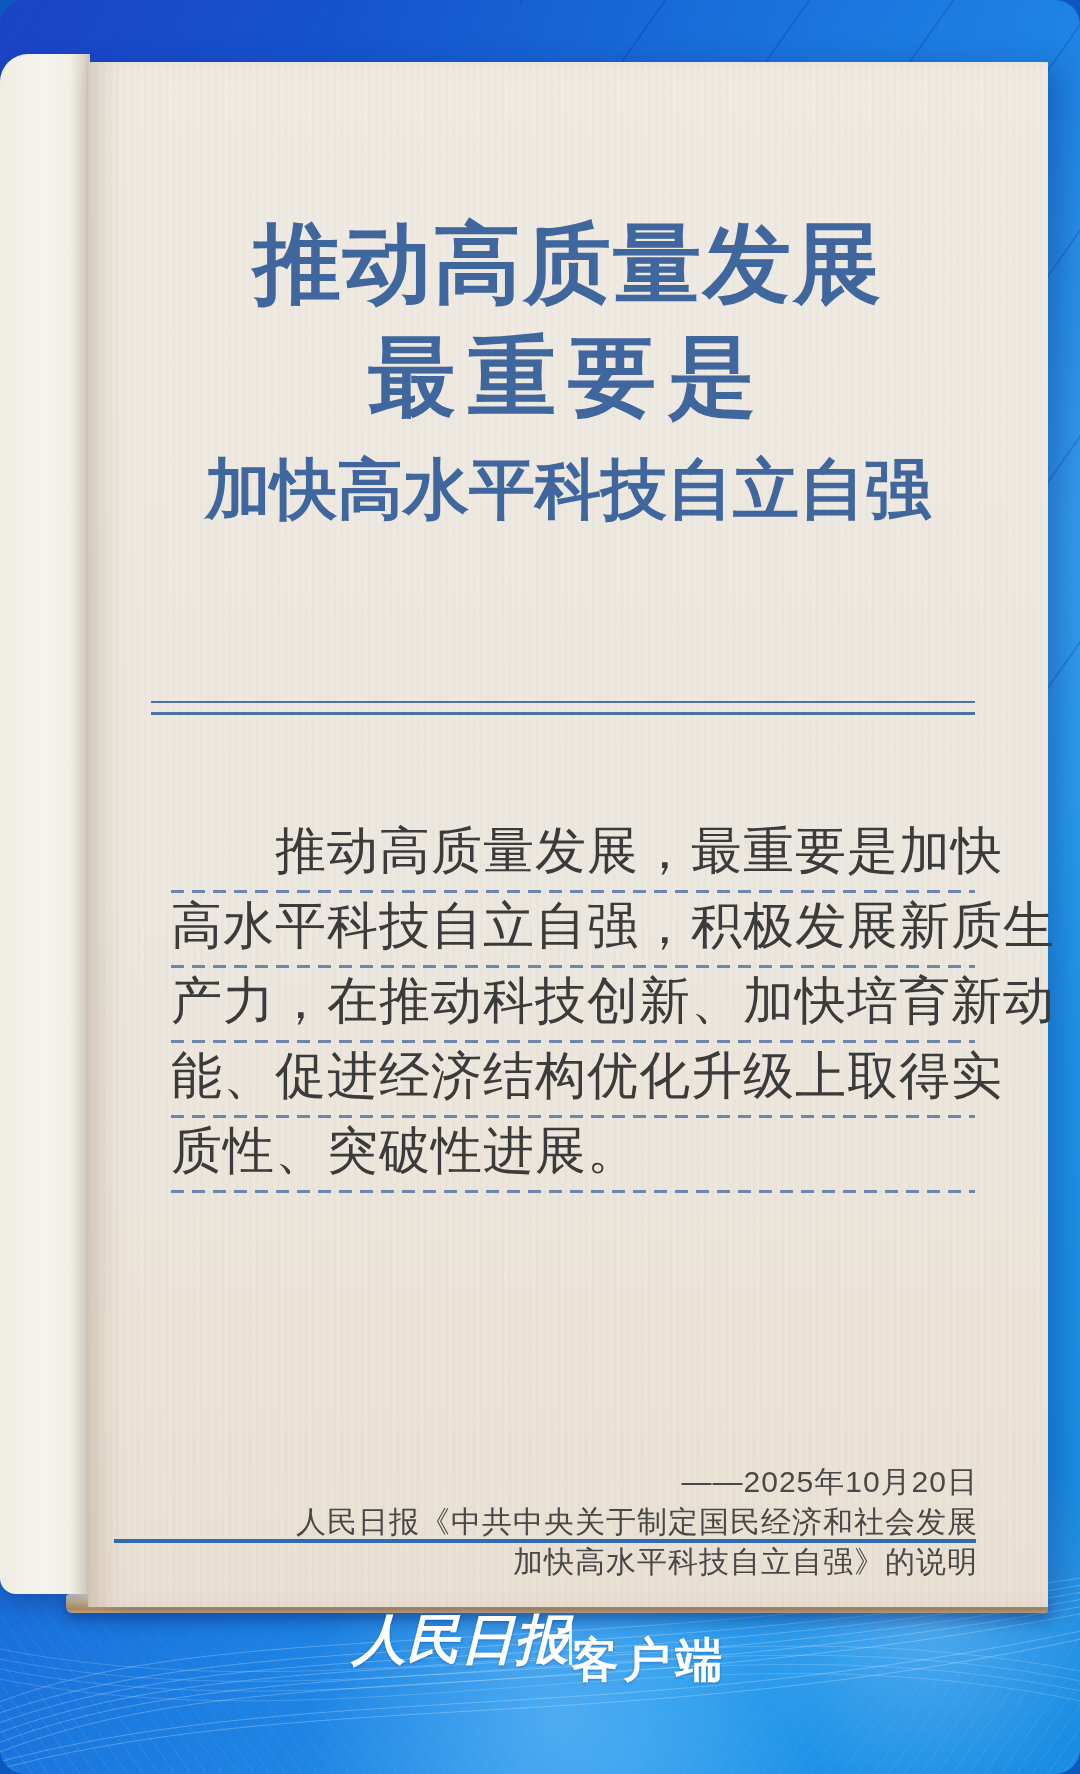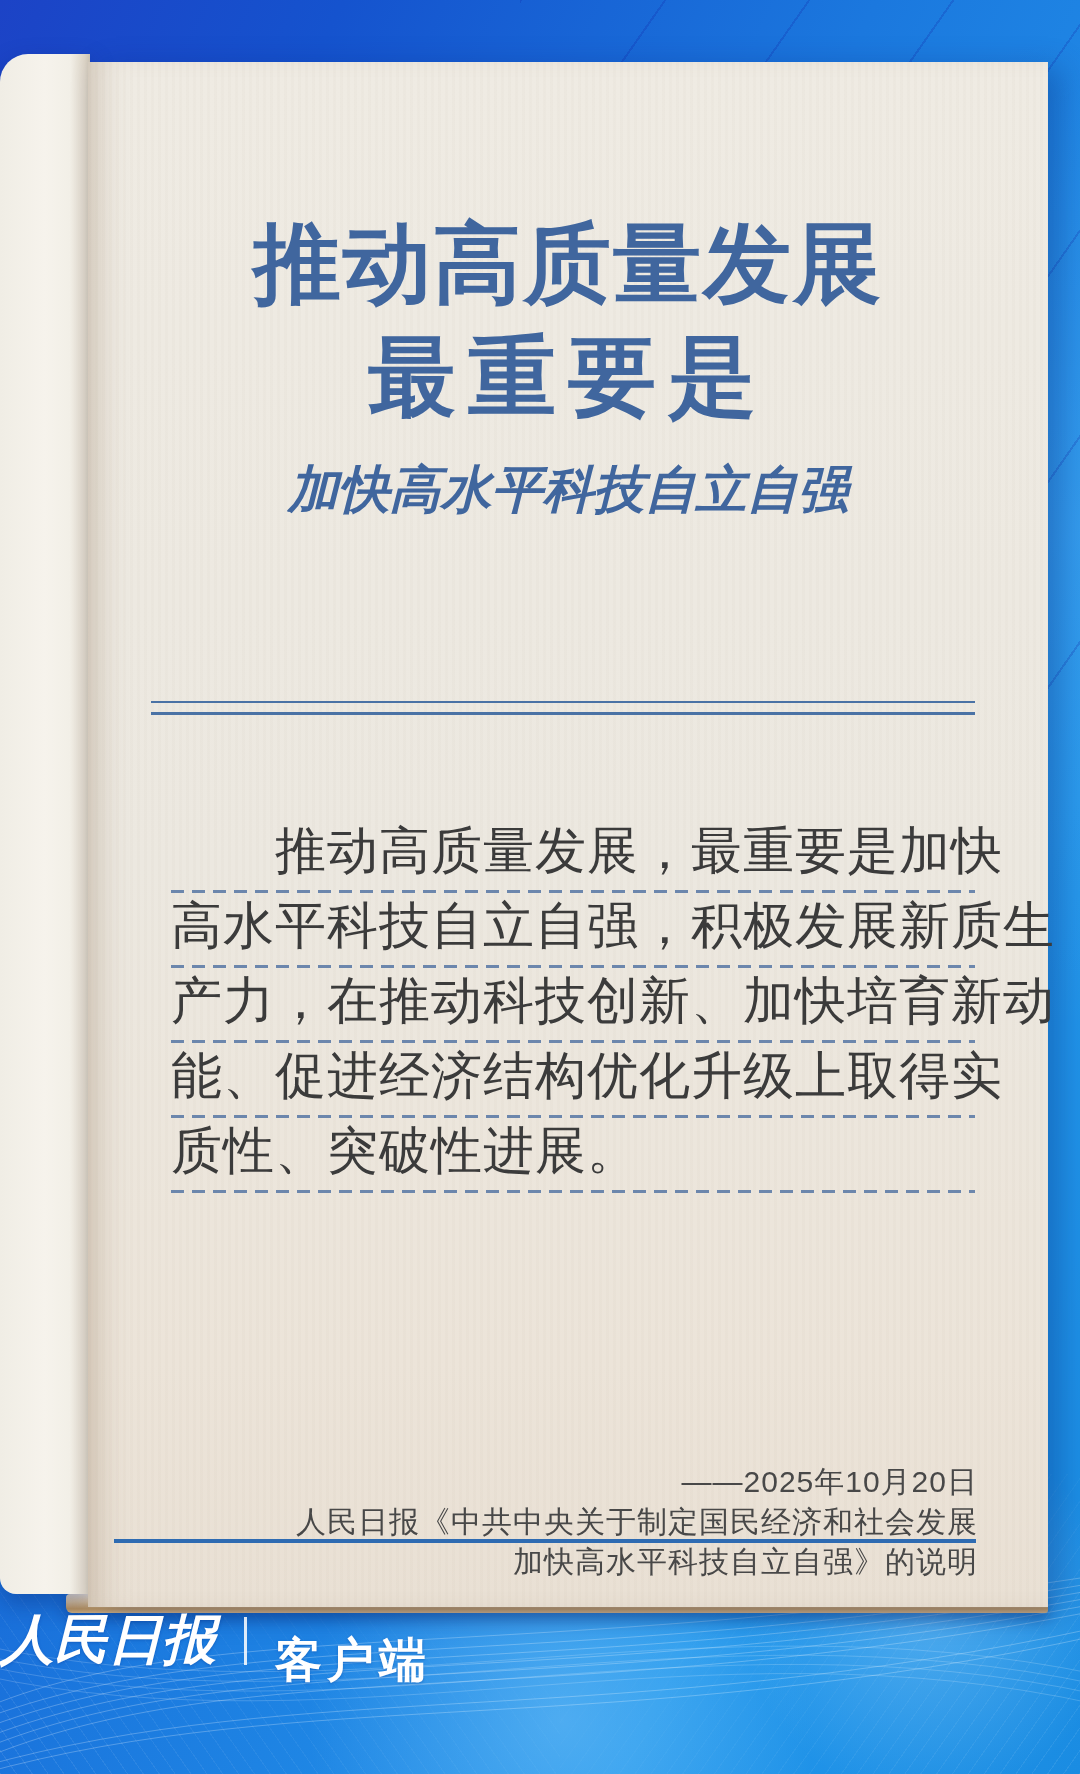--- a/index.html
+++ b/index.html
@@ -4,20 +4,21 @@
 <style>
   html,body{margin:0;padding:0;background:#0d57c0;}
   .canvas{
     position:relative;width:1080px;height:1774px;overflow:hidden;
     font-family:"Liberation Sans",sans-serif;
     background:
       radial-gradient(circle at 52% 97%, rgba(160,220,255,.35) 0%, rgba(160,220,255,0) 14%),
       radial-gradient(circle at 86% 91%, rgba(190,230,255,.30) 0%, rgba(190,230,255,0) 10%),
       radial-gradient(circle at 100% 30%, rgba(120,200,255,.22) 0%, rgba(120,200,255,0) 30%),
       linear-gradient(115deg,#1c43c6 0%,#1553ce 18%,#1b78de 46%,#2397ec 76%,#1a8ce2 100%);
+    border-radius: 25px;
   }
   
   .stripes-top-right{
     position:absolute;right:0;top:0;width:560px;height:760px;pointer-events:none;
     background:repeating-linear-gradient(125deg, rgba(15,25,160,.20) 0 2px, transparent 2px 118px);
   }
   .stripes-bottom-left{
     position:absolute;left:0;bottom:0;width:560px;height:260px;pointer-events:none;opacity:.55;
     background:repeating-linear-gradient(55deg, rgba(255,255,255,.16) 0 1px, transparent 1px 13px);
     -webkit-mask-image:linear-gradient(25deg,#000 0%,transparent 75%);
@@ -50,21 +51,21 @@
       linear-gradient(180deg,#efebe3 0%,#ece8e0 52%,#ece4d9 84%,#e9e0d4 100%);
     box-shadow:inset 26px 0 30px -18px rgba(140,115,85,.35), 14px 6px 28px rgba(0,30,110,.30);
   }
   
   .title{
     position:absolute;top:146px;left:0;right:0;text-align:center;
     color:#40669e;font-family:"Liberation Serif",serif;font-weight:700;
   }
   .title .t1,.title .t2{font-size:88px;line-height:113px;letter-spacing:2px;}
   .title .t2{letter-spacing:12px;}
-  .title .t3{font-size:51px;line-height:112px;letter-spacing:0;font-style:italic;}
+  .title .t3{font-size:66px;line-height:112px;letter-spacing:0;}
   
   .double-rule{
     position:absolute;top:639px;left:63px;width:824px;height:9px;
     border-top:2px solid #4a72a5;border-bottom:3px solid #4a72a5;
   }
   
   .body-block{position:absolute;top:756px;left:63px;width:824px;}
   .body-row{position:relative;height:75px;margin-left:20px;}
   .body-row .txt{
     position:absolute;left:0;right:0;bottom:7px;white-space:nowrap;
@@ -78,21 +79,21 @@
   
   .attribution{
     position:absolute;top:1400px;right:70px;text-align:right;
     font-family:"Liberation Sans",sans-serif;font-size:30px;line-height:40px;
     color:#484848;font-weight:500;letter-spacing:1px;
   }
   .solid-rule{position:absolute;top:1477px;left:26px;width:862px;height:4px;background:#2e6bb2;}
   
   .footer{
     position:absolute;top:1589px;left:0;right:0;z-index:4;
-    display:flex;justify-content:flex-start;align-items:center;gap:28px;color:#ffffff;
+    display:flex;justify-content:center;align-items:center;gap:0;color:#ffffff;
   }
   .brand-script{font-family:"DejaVu Serif",serif;font-style:italic;font-weight:700;font-size:54px;
     text-shadow:0 1px 3px rgba(0,50,140,.35);}
   .brand-bar{width:3px;height:48px;background:rgba(255,255,255,.85);}
   .brand-suffix{font-family:"Liberation Sans",sans-serif;font-weight:700;font-size:47px;letter-spacing:5px;
     text-shadow:0 1px 3px rgba(0,50,140,.35);margin-top:40px;}
 </style>
 </head>
 <body>
 

